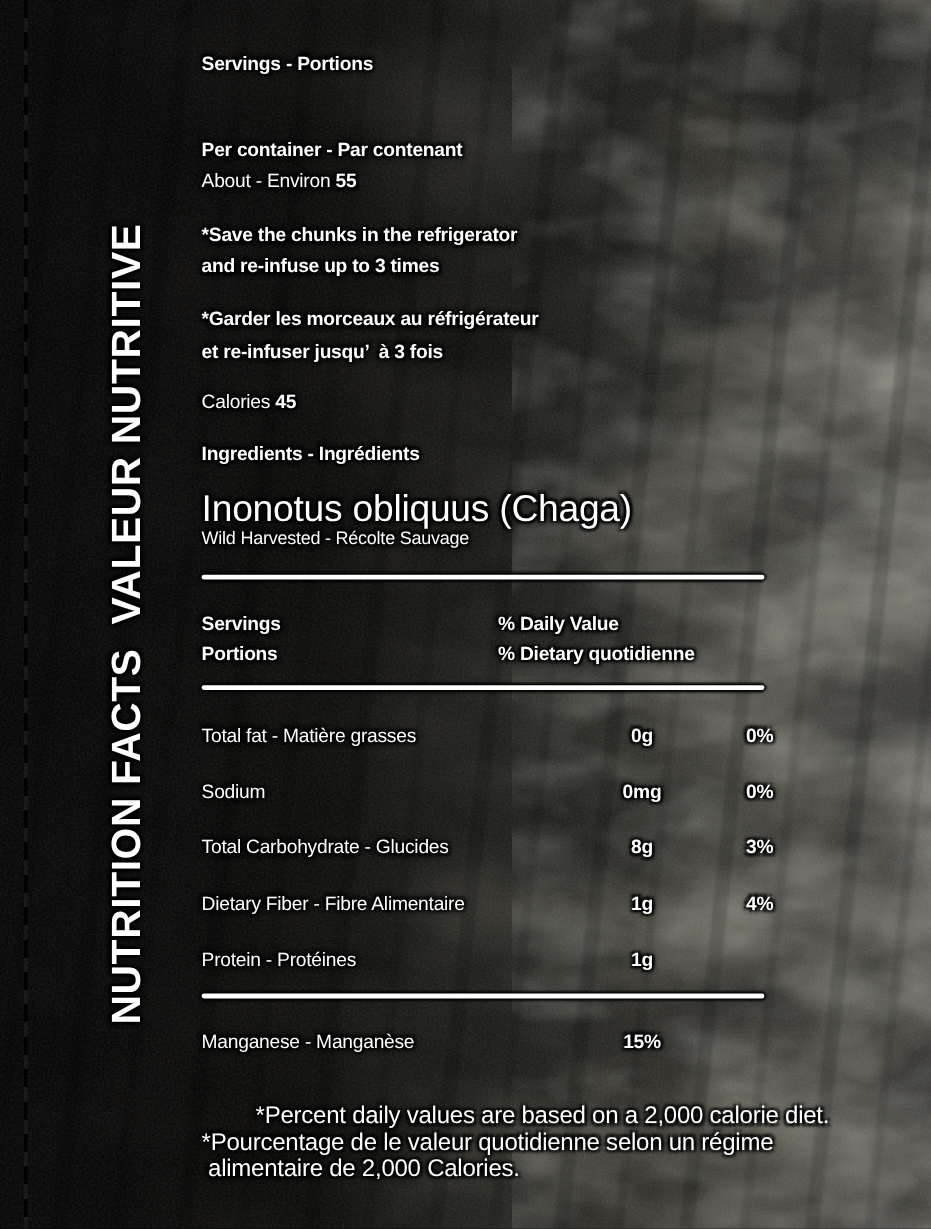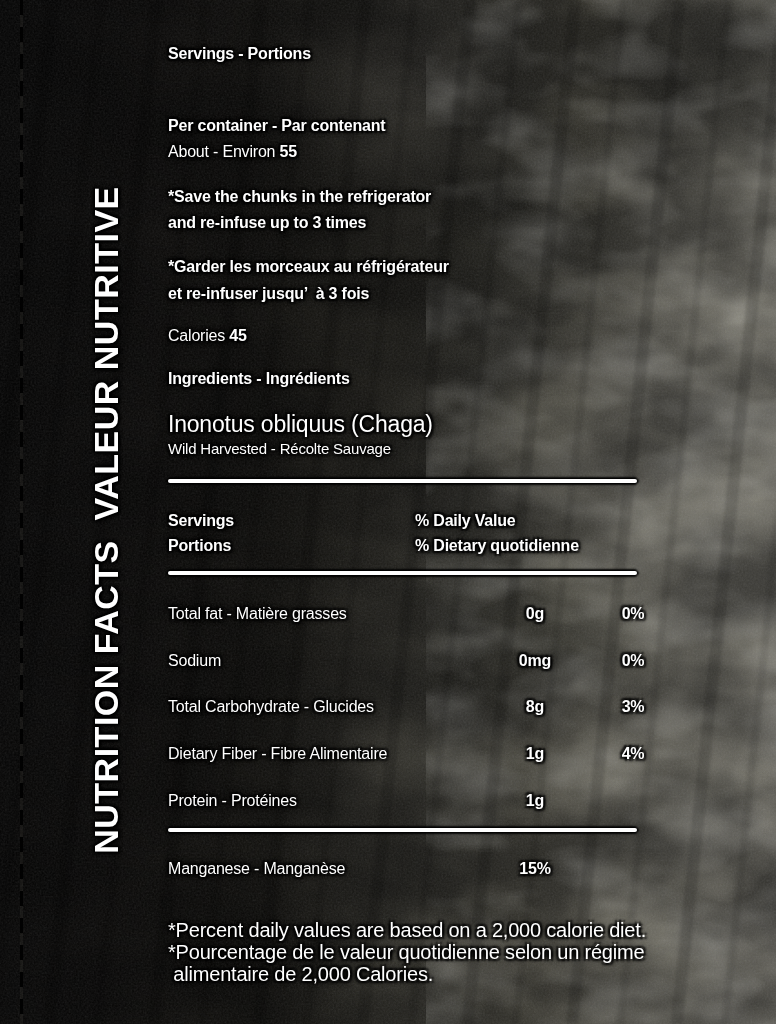--- a/index.html
+++ b/index.html
@@ -102,21 +102,21 @@
 
   <div class="t b" style="top:184px;">*Save the chunks in the refrigerator</div>
   <div class="t b" style="top:210px;">and re-infuse up to 3 times</div>
 
   <div class="t b" style="top:254px;">*Garder les morceaux au réfrigérateur</div>
   <div class="t b" style="top:281px;">et re-infuser jusqu’  à 3 fois</div>
 
   <div class="t" style="top:323px;"><span class="r">Calories</span><span class="r"> </span><span class="b">45</span></div>
 
   <div class="t b" style="top:366px;">Ingredients - Ingrédients</div>
-  <div class="t r" style="top:411px;font-size:23px;">Inonotus obliquus (Chaga)</div>
+  <div class="t r" style="top:411px;font-size:31px;">Inonotus obliquus (Chaga)</div>
   <div class="t r" style="top:436px;font-size:15px;">Wild Harvested - Récolte Sauvage</div>
 
   <div class="rule" style="top:479px;"></div>
 
   <div class="t b" style="top:508px;">Servings</div>
   <div class="t b" style="top:533px;">Portions</div>
   <div class="t b" style="top:508px;left:415px;">% Daily Value</div>
   <div class="t b" style="top:533px;left:415px;">% Dietary quotidienne</div>
 
   <div class="rule" style="top:571px;"></div>
@@ -147,17 +147,17 @@
     <div class="t col-dv" style="top:788px;"></div>
   </div>
 
   <div class="rule" style="top:828px;"></div>
 
   <div>
     <div class="t r" style="top:856px;">Manganese - Manganèse</div>
     <div class="t col-amount" style="top:856px;">15%</div>
   </div>
 
-  <div class="t r foot" style="top:919px;">*Percent daily values are based on a 2,000 calorie diet.</div>
+  <div class="t r foot" style="top:919px;margin-left:45px;">*Percent daily values are based on a 2,000 calorie diet.</div>
   <div class="t r foot" style="top:941px;">*Pourcentage de le valeur quotidienne selon un régime</div>
   <div class="t r foot" style="top:963px;"> alimentaire de 2,000 Calories.</div>
 
 </div>
 
 </body></html>

